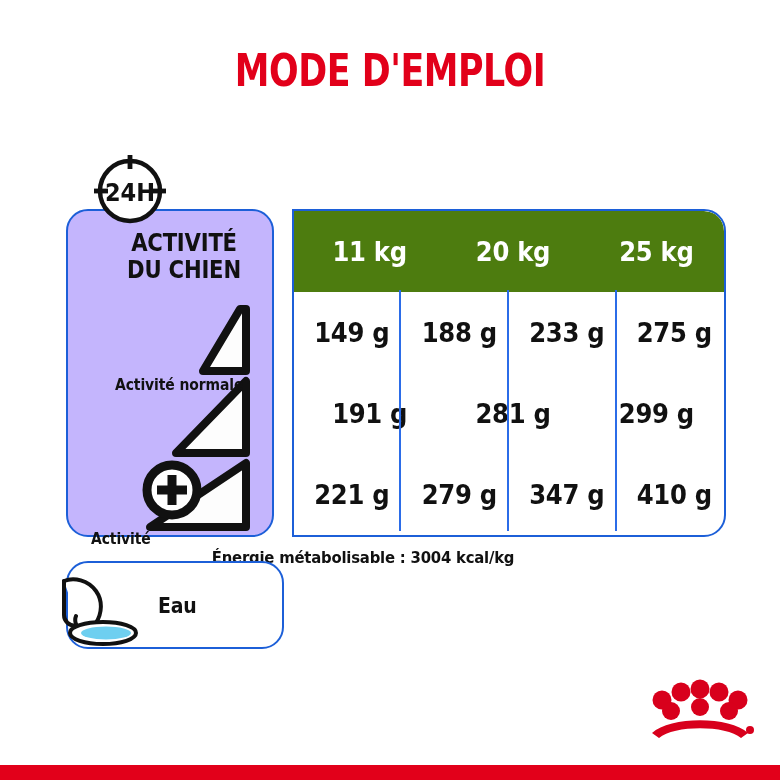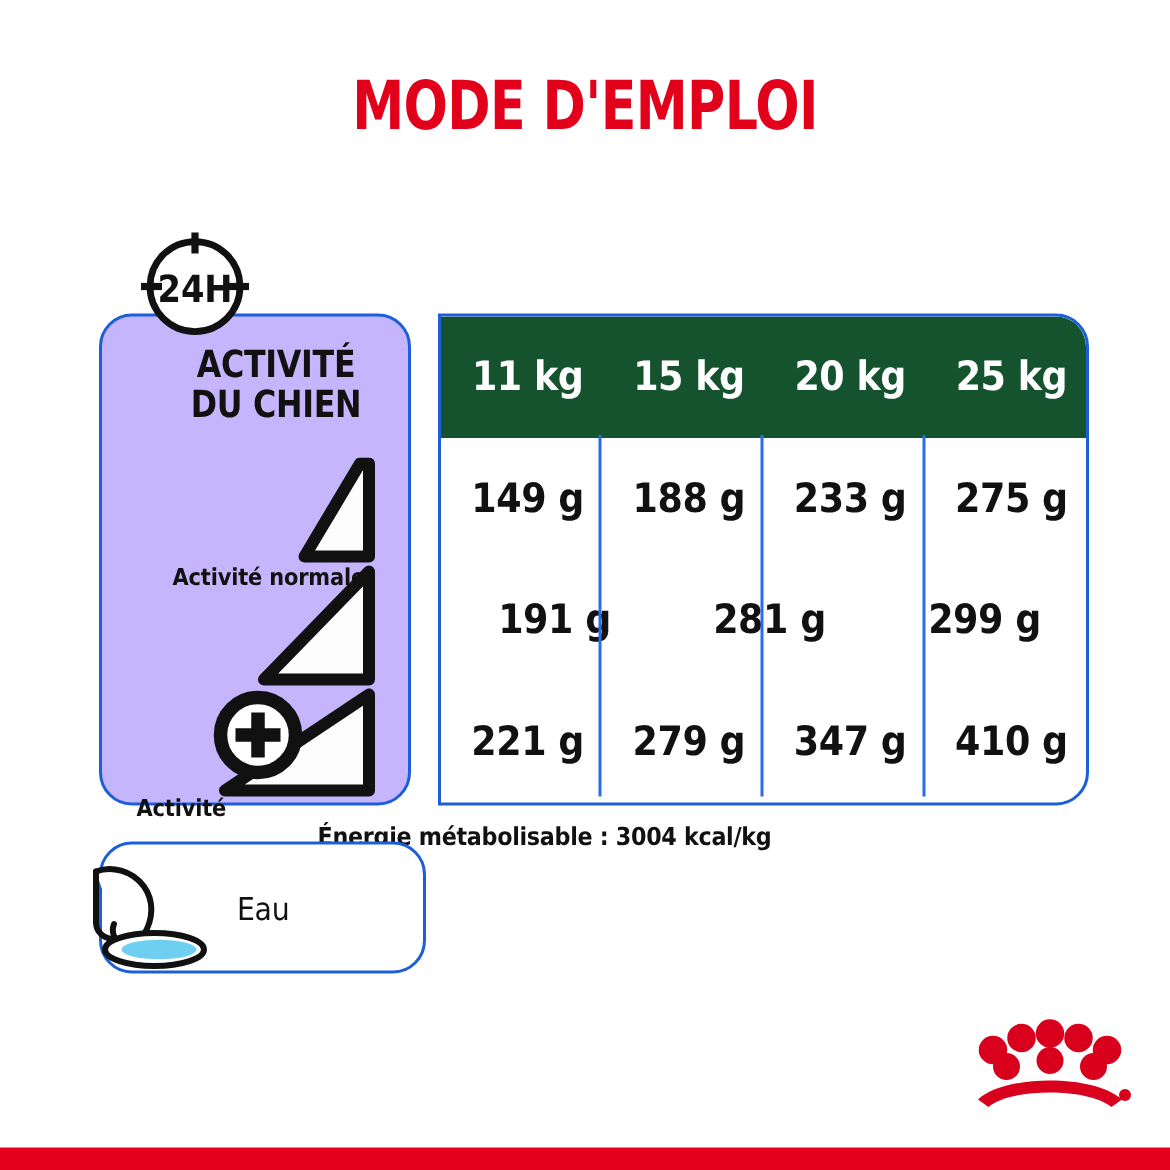--- a/index.html
+++ b/index.html
@@ -116,21 +116,21 @@
     border-top-right-radius: 22px;
     border-bottom-right-radius: 22px;
     box-sizing: border-box;
     background: #ffffff;
     overflow: hidden;
     z-index: 1;
   }
   #table-head {
     display: flex;
     height: 81px;
-    background: #14532d;
+    background: #4d7c0f;
     border-top-right-radius: 20px;
   }
   #table-head .th {
     flex: 1 1 0;
     display: flex;
     align-items: center;
     justify-content: center;
     color: #ffffff;
     font-size: 27px;
     font-weight: bold;
@@ -205,21 +205,21 @@
     width: 96px;
     height: 76px;
   }
   #water-icon svg { display: block; }
   #water-label {
     position: absolute;
     left: 90px;
     top: 31px;
     color: #111111;
     font-size: 21px;
-    font-weight: normal;
+    font-weight: bold;
     letter-spacing: -0.2px;
     font-family: "DejaVu Sans Condensed", "Liberation Sans Narrow", "Liberation Sans", sans-serif;
   }
 
   
   #brand-logo {
     position: absolute;
     right: 22px;
     bottom: 38px;
     width: 116px;
@@ -250,21 +250,20 @@
     <rect x="59" y="36.6" width="14" height="4.8" fill="#111111"></rect>
     <text x="37" y="49" text-anchor="middle" fill="#111111" font-family="DejaVu Sans Condensed, Liberation Sans Narrow, Liberation Sans, sans-serif" font-size="25" font-weight="bold">24H</text>
   </svg>
 </div>
 
 <div id="feeding-table">
 
   <div id="table-data">
     <div id="table-head">
       <div class="th">11 kg</div>
-      <div class="th">15 kg</div>
       <div class="th">20 kg</div>
       <div class="th">25 kg</div>
     </div>
     <div id="table-body">
       <div class="table-row">
         <div class="td">149 g</div>
         <div class="td">188 g</div>
         <div class="td">233 g</div>
         <div class="td">275 g</div>
       </div>

